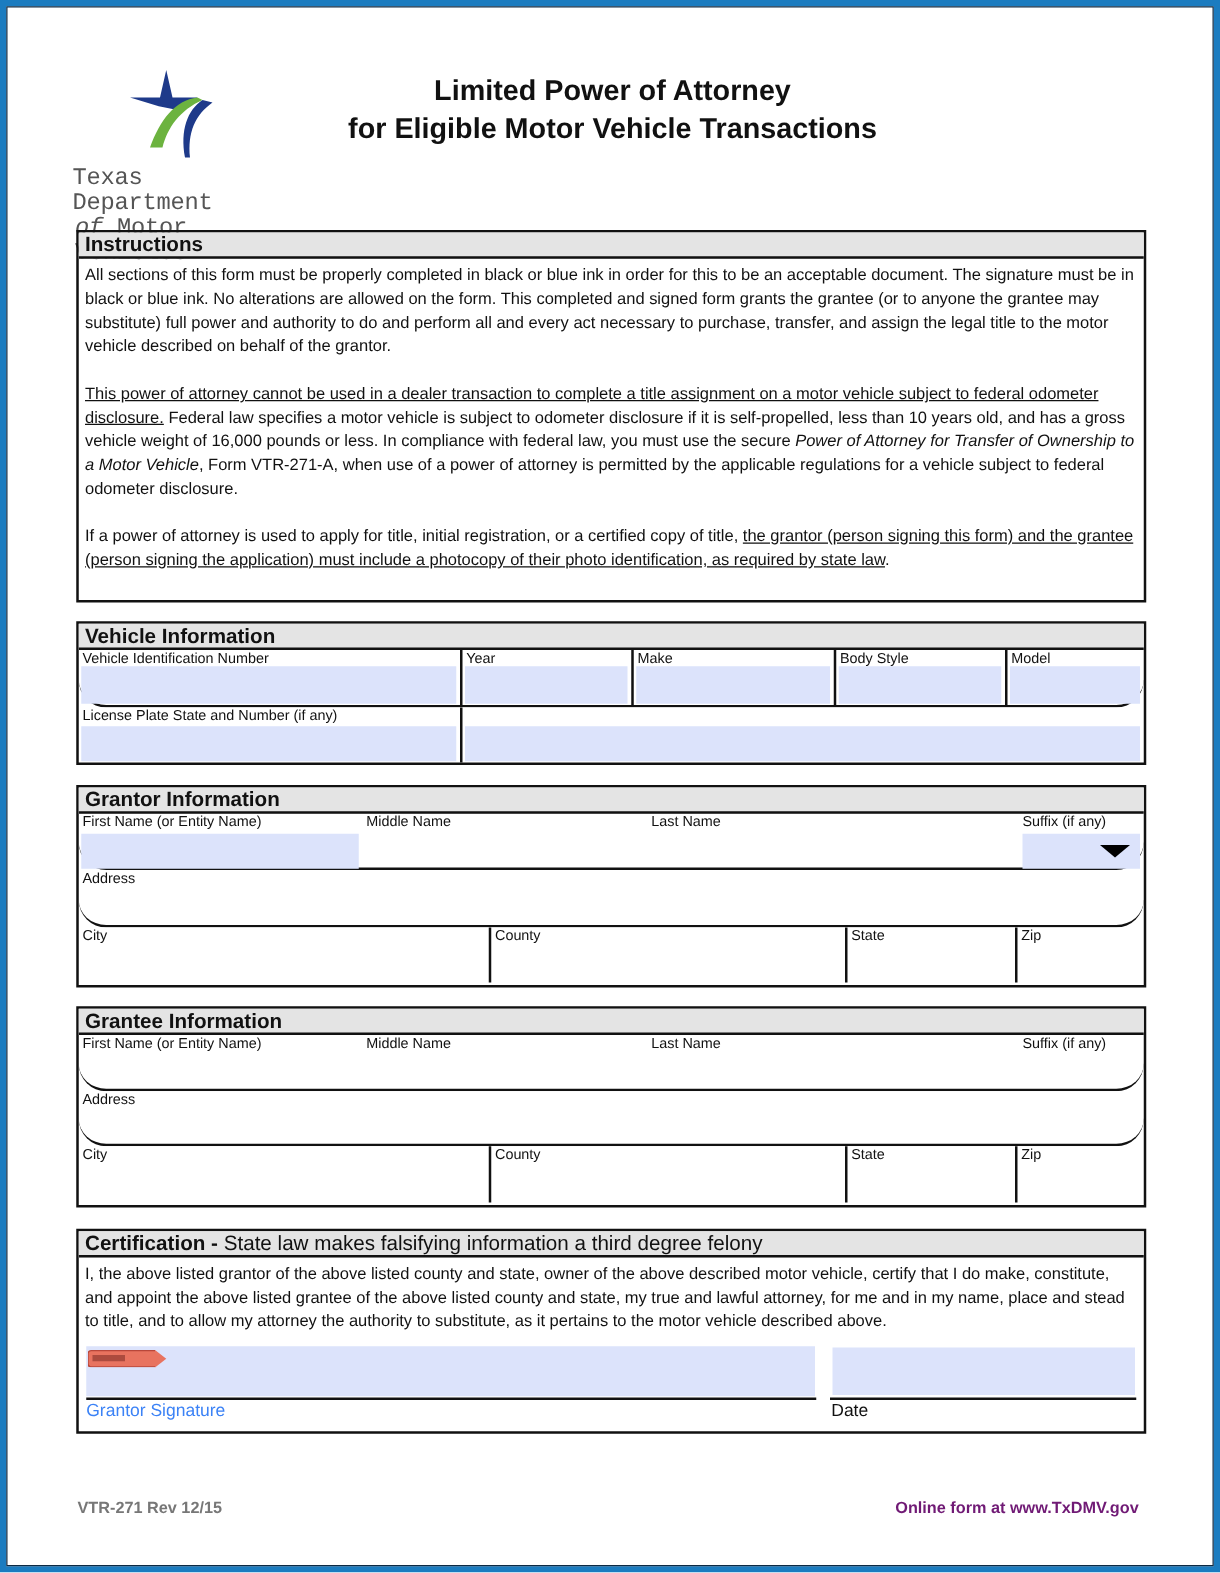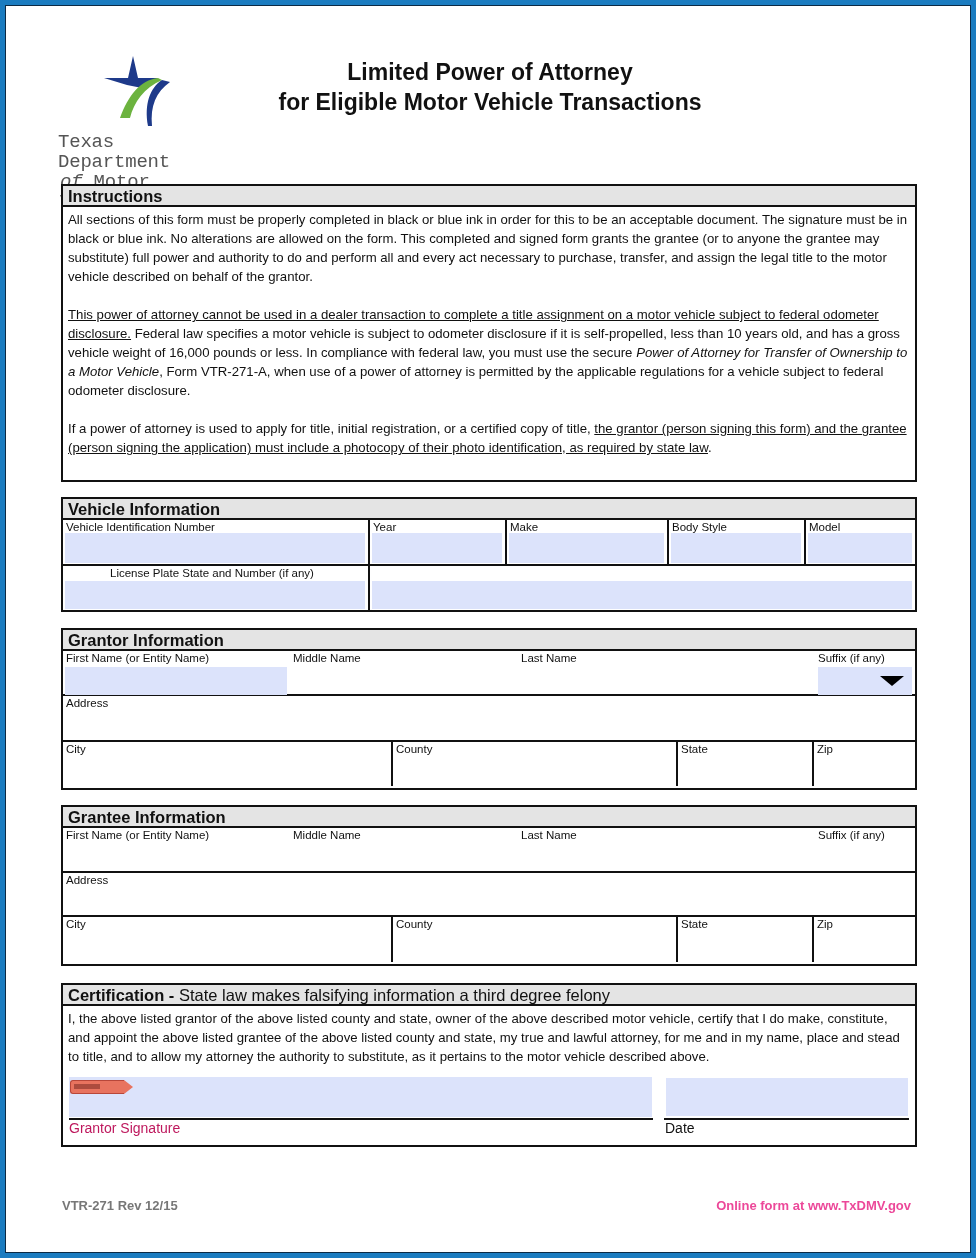--- a/index.html
+++ b/index.html
@@ -27,54 +27,54 @@
   .sec-head { background: #e4e4e4; border-bottom: 2px solid #111; height: 21px;
               font-size: 16.5px; font-weight: bold; line-height: 20px; padding-left: 5px; color: #111; }
   .sec-head .normal { font-weight: normal; }
 
   .instr-body { padding: 3px 6px 4px 5px; font-size: 13.2px; line-height: 19px; color: #111; }
   .instr-body p { margin-bottom: 19px; }
   .instr-body p:last-child { margin-bottom: 0; }
   .u { text-decoration: underline; }
   .i { font-style: italic; }
 
-  .row { display: flex; border-bottom: 2px solid #111; }
+  .row { display: flex; border-bottom: 2px solid #111; border-radius: 22px; }
   .row:last-child { border-bottom: none; }
   .cell { position: relative; border-right: 2px solid #111; }
   .cell:last-child { border-right: none; }
   .lbl { font-size: 11.5px; line-height: 13px; padding: 1px 3px 0 3px; color: #111; white-space: nowrap; }
   .fill { position: absolute; left: 2px; right: 3px; bottom: 1px; background: #dce3fb; }
 
   .c-row { position: relative; height: 44px; }
   .c-row .lblabs { position: absolute; top: 1px; font-size: 11.5px; line-height: 13px; color: #111; white-space: nowrap; }
 
   .dd-arrow { position: absolute; right: 8px; bottom: 9px; width: 0; height: 0;
               border-left: 12px solid transparent; border-right: 12px solid transparent;
               border-top: 10px solid #000; }
 
   .cert-body { padding: 3px 6px 0 5px; font-size: 13.2px; line-height: 19px; color: #111; height: 76px; }
   .sig-area { position: relative; height: 72px; }
   .sig-fill { position: absolute; left: 6px; top: 0; width: 583px; height: 40px; background: #dce3fb; }
   .sig-line { position: absolute; left: 6px; top: 41px; width: 584px; border-top: 2px solid #111; }
-  .sig-label { position: absolute; left: 6px; top: 43px; font-size: 14px; color: #be185d; }
+  .sig-label { position: absolute; left: 6px; top: 43px; font-size: 14px; color: #3b82f6; }
   .date-fill { position: absolute; left: 603px; top: 1px; width: 242px; height: 38px; background: #dce3fb; }
   .date-line { position: absolute; left: 601px; top: 41px; width: 245px; border-top: 2px solid #111; }
   .date-label { position: absolute; left: 602px; top: 43px; font-size: 14px; color: #111; }
 
   .sign-tag { position: absolute; left: 7px; top: 3px; width: 64px; height: 14px; }
   .sign-tag .body { position: absolute; left: 0; top: 0; width: 54px; height: 14px;
                     background: #e8735f; border: 1px solid #b8473a; border-right: none;
                     border-radius: 3px 0 0 3px; }
   .sign-tag .tip { position: absolute; left: 54px; top: 0; width: 0; height: 0;
                    border-top: 7px solid transparent; border-bottom: 7px solid transparent;
                    border-left: 9px solid #e8735f; }
   .sign-tag .txt { position: absolute; left: 4px; top: 4px; width: 26px; height: 5px; background: #7a2a22; opacity: .55; }
 
   .footer-left { position: absolute; left: 62px; top: 1198px; font-size: 13px; font-weight: bold; color: #777; }
-  .footer-right { position: absolute; right: 65px; top: 1198px; font-size: 13px; font-weight: bold; color: #ec4899; }
+  .footer-right { position: absolute; right: 65px; top: 1198px; font-size: 13px; font-weight: bold; color: #701a75; }
 </style>
 </head>
 <body>
 
 <div class="frame"></div>
 <div class="frame-inner"></div>
 
 <div class="logo">
   <svg width="80" height="76" viewBox="0 0 80 76">
     <polygon points="33,0 38,22 58,22 42,32 27,29 4,22 28,22" fill="#1e3a8a"></polygon>
@@ -119,21 +119,21 @@
     <div class="cell" style="width:137px;">
       <div class="lbl">Body Style</div>
       <div class="fill" style="height:30px;"></div>
     </div>
     <div class="cell" style="flex:1;">
       <div class="lbl">Model</div>
       <div class="fill" style="height:30px;"></div>
     </div>
   </div>
   <div class="row" style="height:44px;">
-    <div class="cell" style="width:307px;padding-left:44px;">
+    <div class="cell" style="width:307px;">
       <div class="lbl"><span>License Plate State and Number</span><span> (if any)</span></div>
       <div class="fill" style="height:28px;"></div>
     </div>
     <div class="cell" style="flex:1;">
       <div class="fill" style="height:28px;"></div>
     </div>
   </div>
 </div>
 
 <div class="section" style="top:628px; height:162px;">

